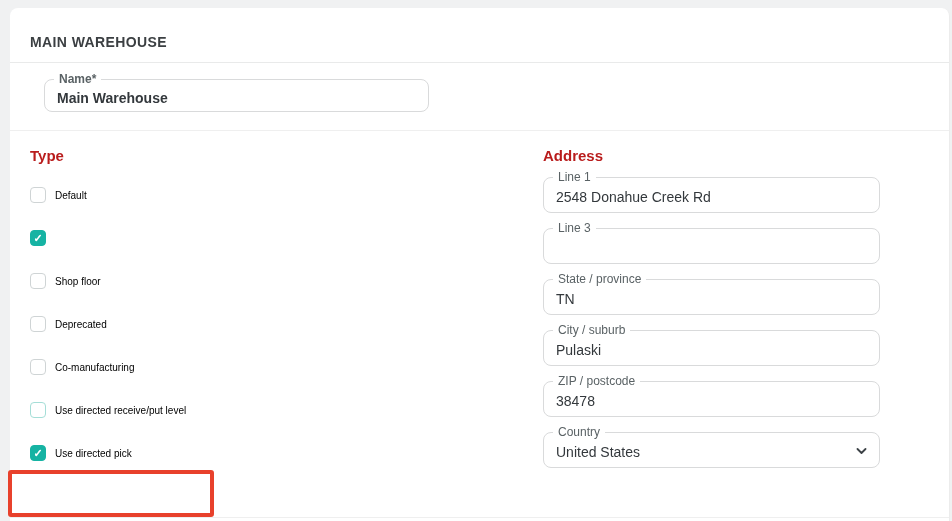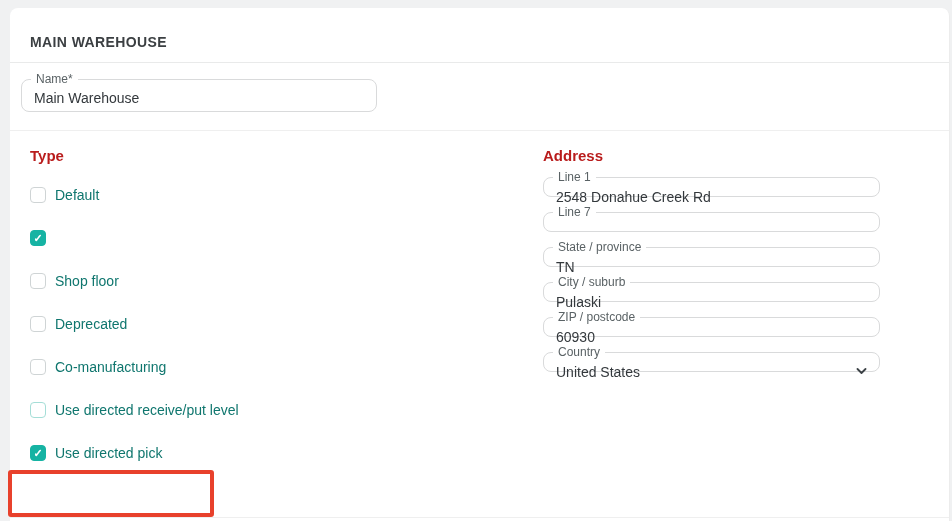--- a/index.html
+++ b/index.html
@@ -25,33 +25,33 @@
     position:absolute; left:20px; top:26px;
     font-size:14px; font-weight:700; letter-spacing:.4px; color:#3b3f42;
   }
   .divider{ position:absolute; left:0; right:0; height:1px; background:#e9eaea; }
   .divider.d1{ top:54px; }
   .divider.d2{ top:122px; background:#efefef; }
   .divider.d3{ top:509px; background:#efefef; }
 
   
   .ofield{
-    position:relative; height:20px;
+    position:relative; height:36px;
     border:1px solid #d9dadb; border-radius:8px; background:#fff;
   }
   .ofield .flabel{
     position:absolute; top:-8px; left:9px; padding:0 5px;
     background:#fff; font-size:12px; line-height:15px; color:#5a6265;
     white-space:nowrap;
   }
   .ofield .fvalue{
     position:absolute; left:12px; top:11px;
     font-size:14px; color:#33383c; white-space:nowrap;
   }
-  .name-field{ position:absolute; left:11px; top:71px; width:356px; height:33px; }
+  .name-field{ position:absolute; left:34px; top:71px; width:385px; height:33px;font-weight:bold; }
   .name-field .fvalue{ top:10px; }
 
   .col-heading{ position:absolute; top:139px; font-size:15px; font-weight:700; color:#b91c1c; }
   .type-heading{ left:20px; }
   .address-heading{ left:533px; }
 
   .type-options{
     position:absolute; left:20px; top:179px;
     display:flex; flex-direction:column; gap:27px;
   }
@@ -62,21 +62,21 @@
     display:flex; align-items:center; justify-content:center;
   }
   .cb-box.teal-border{ border-color:#a5ded7; }
   .cb-box.checked{
     background:var(--accent); border-color:var(--accent);
   }
   .cb-box.checked .chk{
     color:#fff; font-size:11px; font-weight:700; line-height:1;
     transform:translateY(-0.5px);
   }
-  .cb-label{ font-size:14px; color:#0f766e; white-space:nowrap; }
+  .cb-label{ font-size:10px; color:#000000; white-space:nowrap; }
 
   .address-fields{ position:absolute; left:533px; top:169px; width:337px; }
   .address-fields .ofield{ margin-bottom:15px; }
   .chevron{
     position:absolute; right:12px; top:15px; width:11px; height:7px;
   }
   .chevron svg{ display:block; }
 
   .annotation-box{
     position:absolute; left:8px; top:470px; width:206px; height:47px;
@@ -133,34 +133,34 @@
         </span>
         <span class="cb-label">Use directed pick</span>
       </div>
     </div>
   <div class="address-fields">
       <div class="ofield">
         <span class="flabel">Line 1</span>
         <span class="fvalue">2548 Donahue Creek Rd</span>
       </div>
       <div class="ofield">
-        <span class="flabel">Line 7</span>
+        <span class="flabel">Line 3</span>
         <span class="fvalue"></span>
       </div>
       <div class="ofield">
         <span class="flabel">State / province</span>
         <span class="fvalue">TN</span>
       </div>
       <div class="ofield">
         <span class="flabel">City / suburb</span>
         <span class="fvalue">Pulaski</span>
       </div>
       <div class="ofield">
         <span class="flabel">ZIP / postcode</span>
-        <span class="fvalue">60930</span>
+        <span class="fvalue">38478</span>
       </div>
       <div class="ofield">
         <span class="flabel">Country</span>
         <span class="fvalue">United States</span>
         <span class="chevron">
           <svg width="11" height="7" viewBox="0 0 11 7">
             <path d="M1.5 1 L5.5 5 L9.5 1" fill="none" stroke="#3c4246" stroke-width="1.8" stroke-linecap="round" stroke-linejoin="round"></path>
           </svg>
         </span>
       </div>

